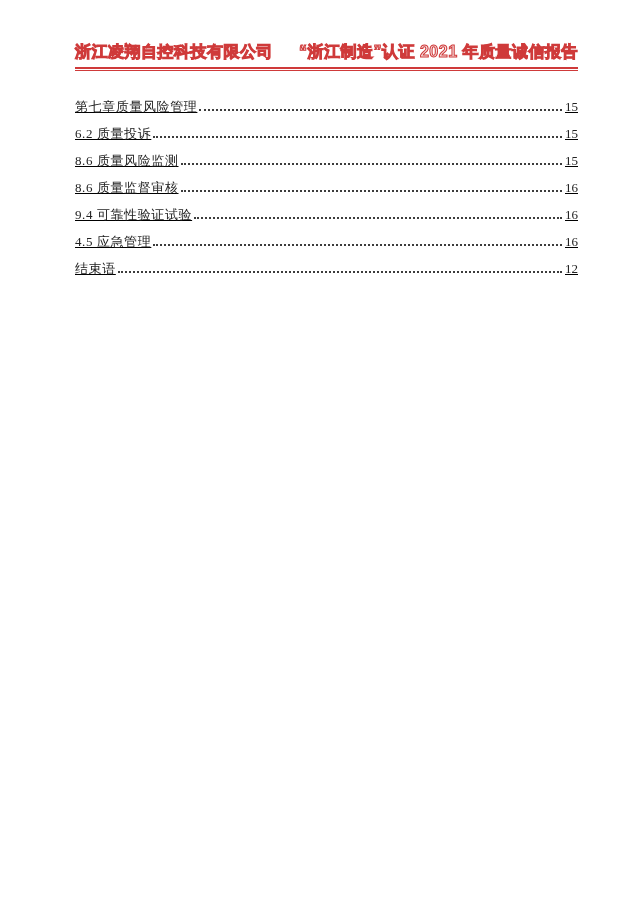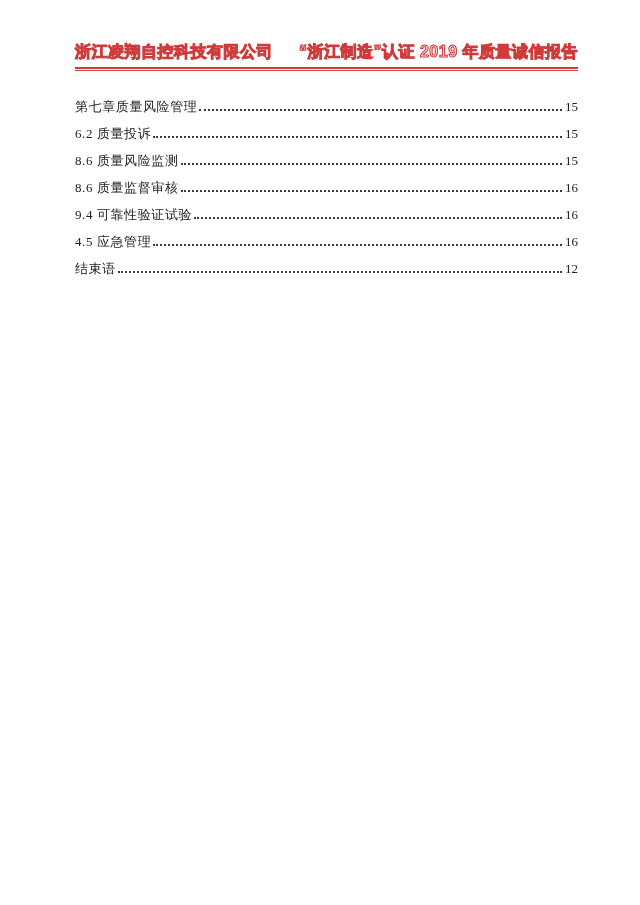--- a/index.html
+++ b/index.html
@@ -43,20 +43,21 @@
     background: var(--accent, #cf3a3a);
   }
   .rule-thin {
     height: 1px;
     margin-top: 1px;
     background: var(--accent, #cf3a3a);
   }
   
   .toc {
     margin: 19px 62px 17px 75px;
+    text-decoration: underline;
   }
   .toc-row {
     display: flex;
     align-items: flex-end;
     height: 27px;
     padding-bottom: 2px;
     box-sizing: border-box;
     font-size: 13px;
     color: #222222;
     cursor: pointer;
@@ -78,21 +79,21 @@
   }
 </style>
 </head>
 <body>
 
 <div class="page">
 
   <header class="header">
     <div class="header-row">
       <span class="hollow-red">浙江凌翔自控科技有限公司</span>
-      <span class="hollow-red">“浙江制造”认证 2019 年质量诚信报告</span>
+      <span class="hollow-red">“浙江制造”认证 2021 年质量诚信报告</span>
     </div>
     <div class="rule">
       <div class="rule-thick"></div>
       <div class="rule-thin"></div>
     </div>
   </header>
 
   <main class="toc">
 
       <div class="toc-row">

